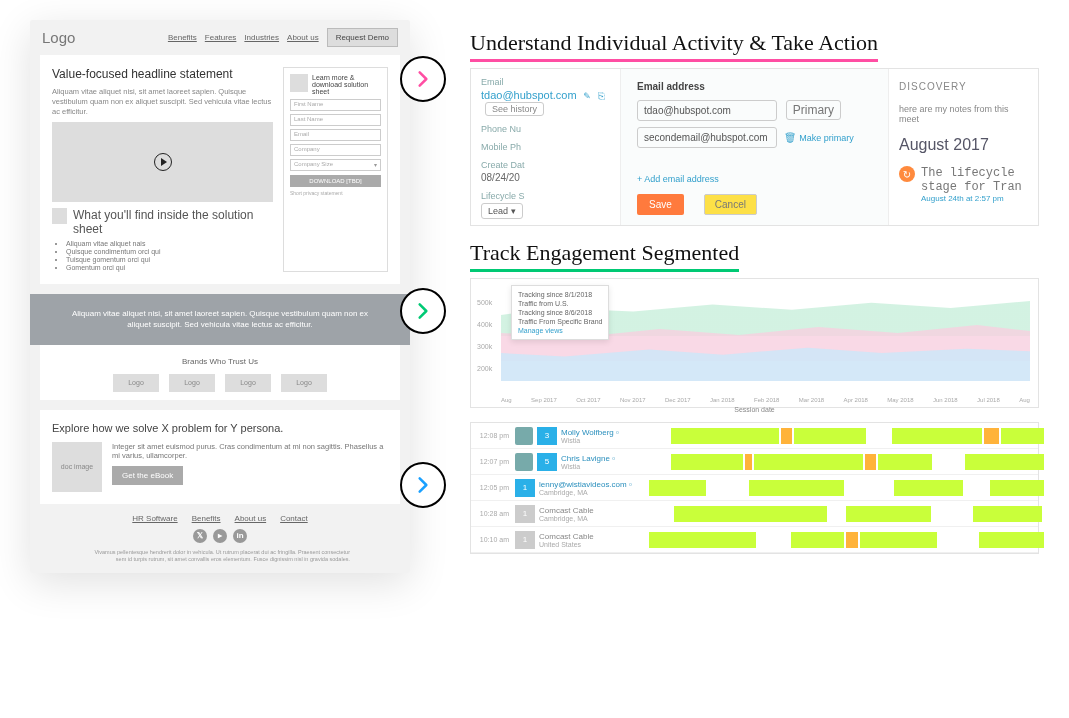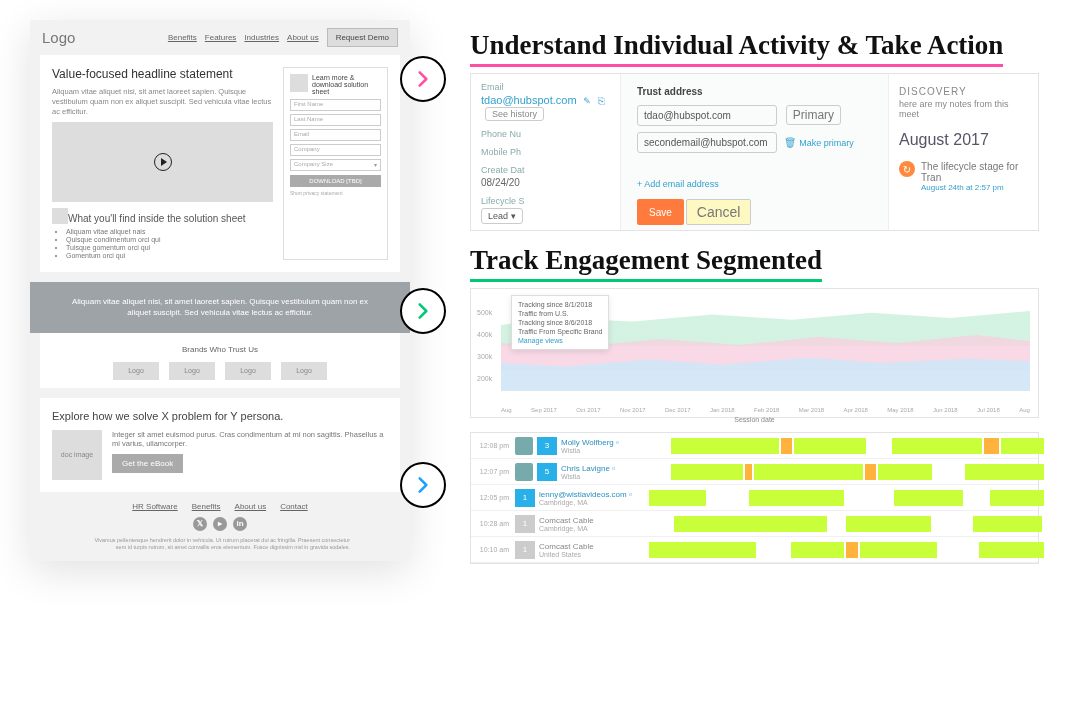--- a/index.html
+++ b/index.html
@@ -56,21 +56,21 @@
   .wf-video {
     width: 100%; height: 80px; background: #ddd;
     display:flex; align-items:center; justify-content:center;
     margin-bottom: 6px;
   }
   .wf-play {
     width: 18px; height: 18px; border: 1.5px solid #222; border-radius: 50%;
     display:flex; align-items:center; justify-content:center;
   }
   .wf-play::after { content:''; border-left: 6px solid #222; border-top:4px solid transparent; border-bottom:4px solid transparent; margin-left:2px; }
-  .wf-find { display:flex; align-items:flex-end; font-size:10px; color:#555; }
+  .wf-find { display:flex; align-items:flex-start; gap:6px; font-size:12px; color:#555; }
   .wf-find-box { width:16px; height:16px; background:#ddd; }
   .wf-bullets { font-size:7px; color:#777; padding:4px 0 0 14px; }
   .wf-bullets li { margin-bottom:1px; }
   .wf-form {
     flex: 0 0 105px;
     border: 1px solid #ddd;
     padding: 6px;
     font-size: 7px;
   }
   .wf-form-head { display:flex; gap:4px; margin-bottom:4px; }
@@ -110,22 +110,22 @@
     right:-16px;
     z-index:10;
   }
   .arrow-circle svg { width:20px; height:20px; }
   .arrow1 { top: 36px; }
   .arrow2 { top: 268px; }
   .arrow3 { top: 442px; }
 
   .section-title {
     font-family: Georgia, "Times New Roman", serif;
-    font-weight: bold;
-    font-size: 27px;
+    font-weight: normal;
+    font-size: 22px;
     color: #111;
     padding-bottom: 3px;
   }
   .underline-pink { border-bottom: 3px solid #ff4ea3; display:inline-block; margin-bottom:6px; }
   .underline-green { border-bottom: 3px solid #00c974; display:inline-block; margin-bottom:6px; }
   .underline-blue { border-bottom: 3px solid #1aa0ff; display:inline-block; margin-bottom:6px; }
 
   .mock {
     border:1px solid #e3e3e3;
     background:#fff;
@@ -142,30 +142,30 @@
   .m1-email { color:#33a0cc; font-size:11px; }
   .m1-icons { color:#33a0cc; font-size:9px; margin-left:4px; }
   .m1-pill { display:inline-block; border:1px solid #ccc; border-radius:3px; padding:1px 6px; font-size:9px; color:#888; }
   .m1-dropdown { display:inline-flex; align-items:center; border:1px solid #ccc; border-radius:3px; padding:2px 6px; font-size:9px; color:#555; gap:3px; }
   .m1-center { flex:1; padding:12px 16px; position:relative; background:#fafcfc; }
   .m1-pop-label { color:#444; font-size:10px; margin-bottom:8px; font-weight:600; }
   .m1-input { border:1px solid #ccc; border-radius:3px; padding:4px 6px; font-size:10px; color:#555; display:inline-block; width:140px; margin-bottom:6px; }
   .m1-tag { border:1px solid #ccc; border-radius:3px; padding:2px 6px; font-size:12px; color:#777; margin-left:6px; }
   .m1-link { color:#33a0cc; font-size:9px; }
   .m1-add { color:#33a0cc; font-size:9px; display:block; margin-top:20px; }
-  .m1-btnrow { display:flex; gap:2px; margin-top:10px; }
+  .m1-btnrow { display:flex; gap:20px; margin-top:10px; }
   .m1-save { background:#ff7a3d; color:#fff; border:none; padding:4px 12px; font-size:10px; border-radius:2px; }
-  .m1-cancel { background:#fef9c3; border:1px solid #ccc; color:#777; padding:4px 10px; font-size:14px; border-radius:2px; }
+  .m1-cancel { background:#fde047; border:1px solid #ccc; color:#777; padding:4px 10px; font-size:10px; border-radius:2px; }
   .m1-right { flex:0 0 150px; padding:12px 10px; border-left:1px solid #eee; }
-  .m1-disc { color:#888; font-size:10px; margin-bottom:2px; letter-spacing:1px; }
+  .m1-disc { color:#888; font-size:10px; margin-bottom:12px; letter-spacing:1px; }
   .m1-notes { color:#888; font-size:9px; margin-bottom:12px; }
   .m1-date { color:#556; font-size:16px; font-weight:300; margin-bottom:12px; }
   .m1-event { display:flex; gap:6px; align-items:flex-start; }
   .m1-event-icon { width:16px; height:16px; border-radius:50%; background:#ff8a3d; display:flex; align-items:center; justify-content:center; color:#fff; font-size:10px; flex-shrink:0; }
-  .m1-event-text { font-size:10px; color:#777; }
+  .m1-event-text { font-size:12px; color:#777;font-family:Liberation Mono, monospace; }
   .m1-event-time { color:#33a0cc; font-size:8px; }
 
   
   .m2 { height:130px; position:relative; padding:6px 8px 0; }
   .m2-popup {
     position:absolute; top:6px; left:40px; background:#fff; border:1px solid #ddd;
     box-shadow:0 2px 6px rgba(0,0,0,.1); font-size:7px; color:#666; padding:4px 6px;
     z-index:5;
   }
   .m2-popup div { padding:1px 0; }
@@ -328,21 +328,21 @@
         </div>
         <div class="m1-row">
           <div class="m1-label">Lifecycle S</div>
           <span class="m1-dropdown">
               <span>Lead</span> 
               <span>▾</span>
             </span>
         </div>
       </div>
       <div class="m1-center">
-        <div class="m1-pop-label">Trust address</div>
+        <div class="m1-pop-label">Email address</div>
         <div>
           <span class="m1-input">tdao@hubspot.com</span>
           <span class="m1-tag">Primary</span>
         </div>
         <div>
           <span class="m1-input">secondemail@hubspot.com</span>
           <span style="color:#33a0cc; margin-left:4px;">🗑</span>
           <span class="m1-link">Make primary</span>
         </div>
         <span class="m1-add">+ Add email address</span>

